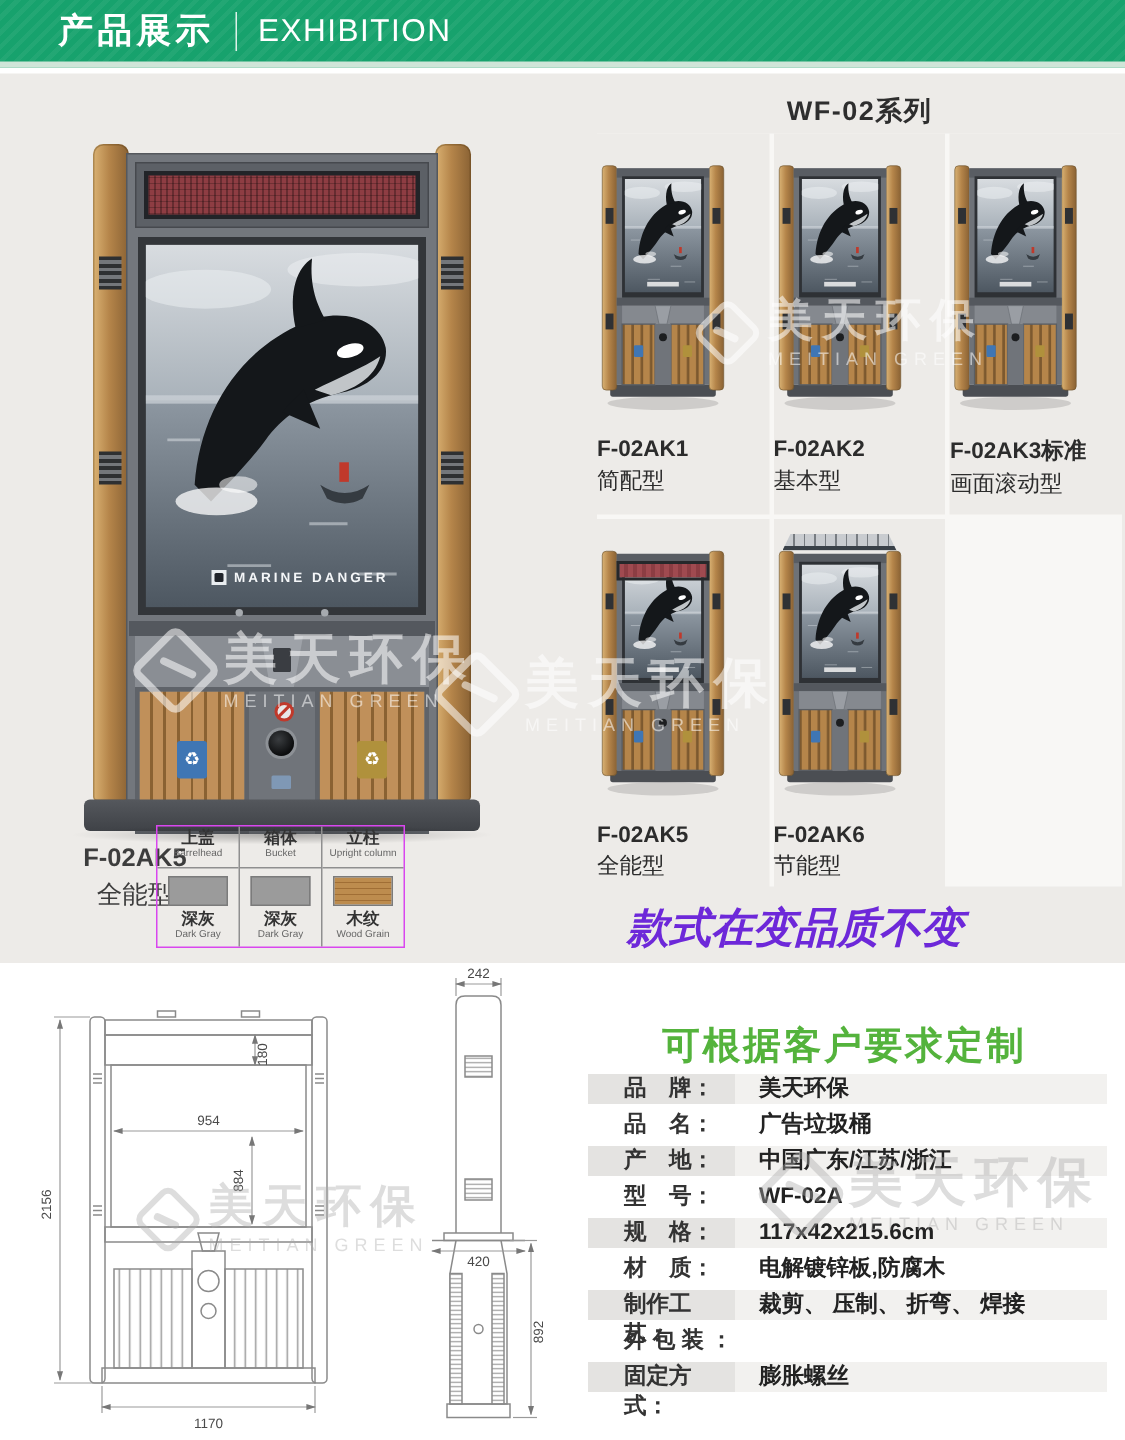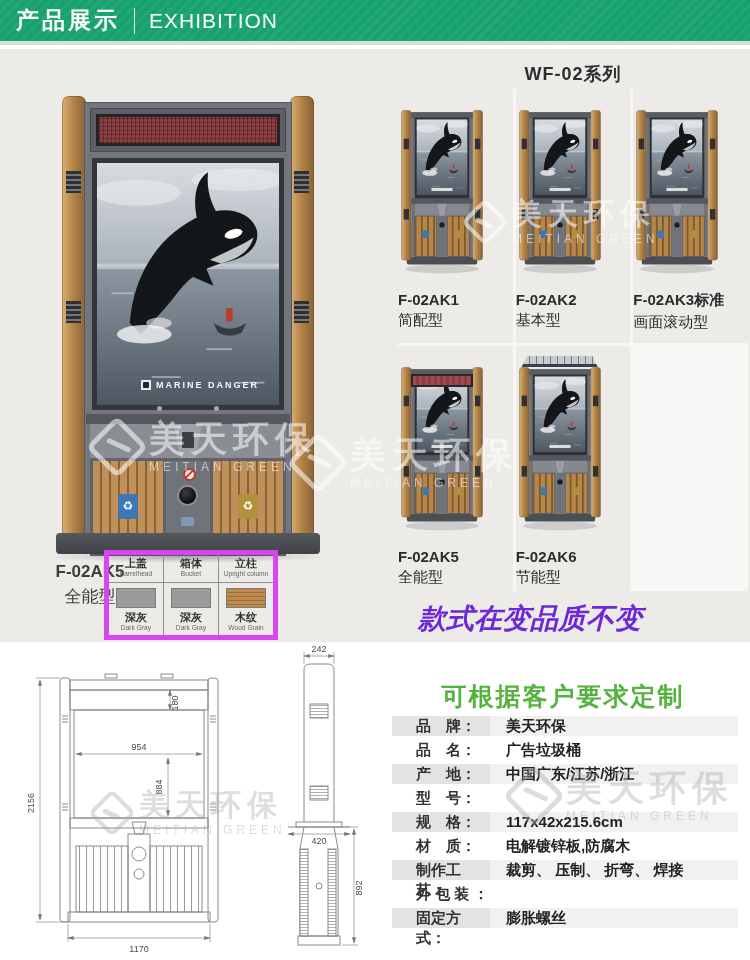--- a/index.html
+++ b/index.html
@@ -3,21 +3,21 @@
 <meta charset="utf-8">
 <style>
   html,body{margin:0;padding:0;}
   .page{position:relative;width:750px;height:960px;background:#ffffff;overflow:hidden;
         font-family:"Liberation Sans",sans-serif;}
 
   
   .header{position:absolute;top:0;left:0;right:0;height:45px;background:#17a26d;
     background-image:repeating-linear-gradient(135deg,rgba(255,255,255,.05) 0 3px,transparent 3px 7px);
     border-bottom:4px solid #cfe5d8;display:flex;align-items:center;padding:0 16px;box-sizing:border-box;}
-  .header-cn{color:#fff;font-size:23px;font-weight:bold;letter-spacing:3px;}
+  .header-cn{color:#fff;font-size:23px;font-weight:bold;letter-spacing:3px;margin-left:23px;}
   .hdr-divider{width:1px;height:26px;background:rgba(255,255,255,.85);margin:0 14px;}
   .header-en{color:#fff;font-size:21px;font-weight:normal;letter-spacing:1px;}
 
   
   .content{position:absolute;top:49px;left:0;right:0;height:593px;background:#edebe8;}
   .lower{position:absolute;top:642px;left:0;right:0;bottom:0;background:#fff;}
 
   
   .featured{position:absolute;left:62px;top:43px;width:252px;height:474px;}
   .post{position:absolute;top:4px;height:438px;width:24px;border-radius:7px 7px 3px 3px;
@@ -61,21 +61,21 @@
   .fbase{position:absolute;bottom:12px;left:-6px;right:-6px;height:21px;border-radius:4px;
     background:linear-gradient(180deg,#55585d,#3f4247);}
   .fshadow{position:absolute;bottom:3px;left:-16px;right:-16px;height:13px;
     background:radial-gradient(ellipse at center,rgba(0,0,0,.28),rgba(0,0,0,0) 70%);}
 
   
   .flabel{position:absolute;left:28px;top:511px;width:124px;text-align:center;color:#3d3d3d;font-size:17px;line-height:1.45;}
   .flabel .fl-model{font-weight:bold;}
 
   
-  .legend{position:absolute;left:104px;top:501px;display:flex;border:5px solid #d946ef;background:rgba(255,255,255,.0);}
+  .legend{position:absolute;left:104px;top:501px;display:flex;border:1px solid #d946ef;background:rgba(255,255,255,.0);}
   .lg-col{width:54px;border-right:1px solid #8f8f8f;}
   .lg-col:last-child{border-right:none;}
   .lg-head{border-bottom:1px solid #8f8f8f;text-align:center;padding:2px 0 3px;}
   .lg-body{text-align:center;padding:4px 0 3px;}
   .lg-cn{font-size:11px;font-weight:bold;color:#333;line-height:1.2;}
   .lg-en{font-size:7px;color:#666;line-height:1.2;transform:scale(.95);}
   .sw{width:40px;height:20px;margin:1px auto 3px;border:1px solid #7b7b7b;box-sizing:border-box;}
   .sw-gray{background:#9b9b9b;}
   .sw-wood{background:repeating-linear-gradient(180deg,#bd8c4e 0 3px,#a06e35 3px 4px);}
 
@@ -478,20 +478,21 @@
       <div class="spec-row">
         <div class="spec-label">品　名：</div>
         <div class="spec-value">广告垃圾桶</div>
       </div>
       <div class="spec-row shade">
         <div class="spec-label">产　地：</div>
         <div class="spec-value">中国广东/江苏/浙江</div>
       </div>
       <div class="spec-row">
         <div class="spec-label">型　号：</div>
+        <div class="spec-value">WF-02A</div>
       </div>
       <div class="spec-row shade">
         <div class="spec-label">规　格：</div>
         <div class="spec-value">117x42x215.6cm</div>
       </div>
       <div class="spec-row">
         <div class="spec-label">材　质：</div>
         <div class="spec-value">电解镀锌板,防腐木</div>
       </div>
       <div class="spec-row shade">

